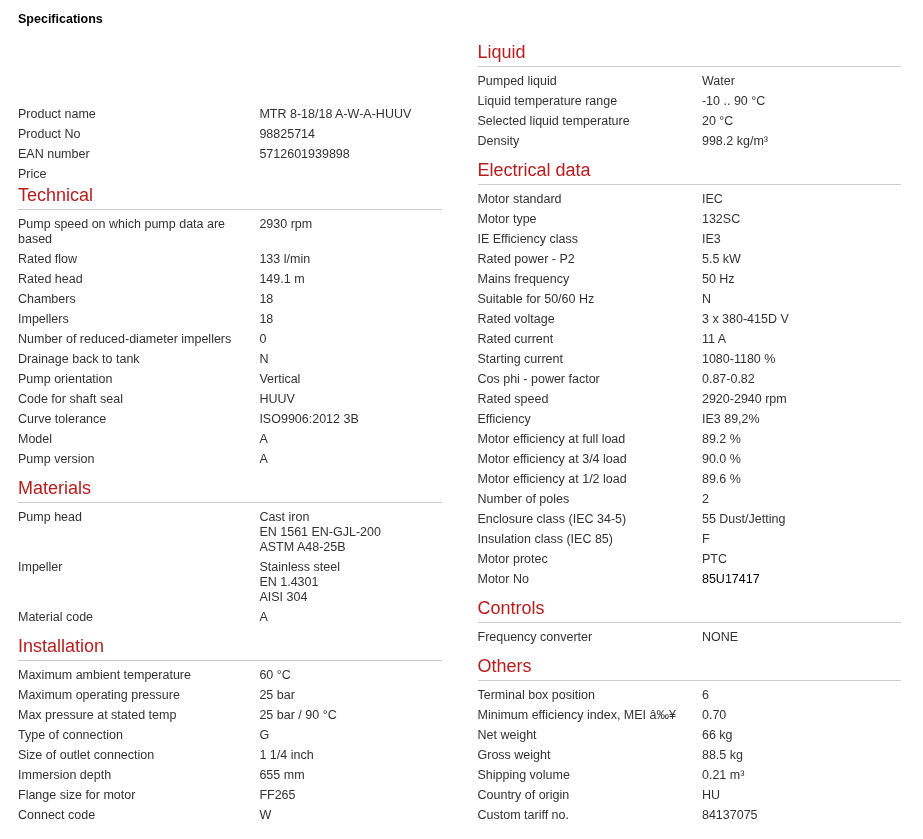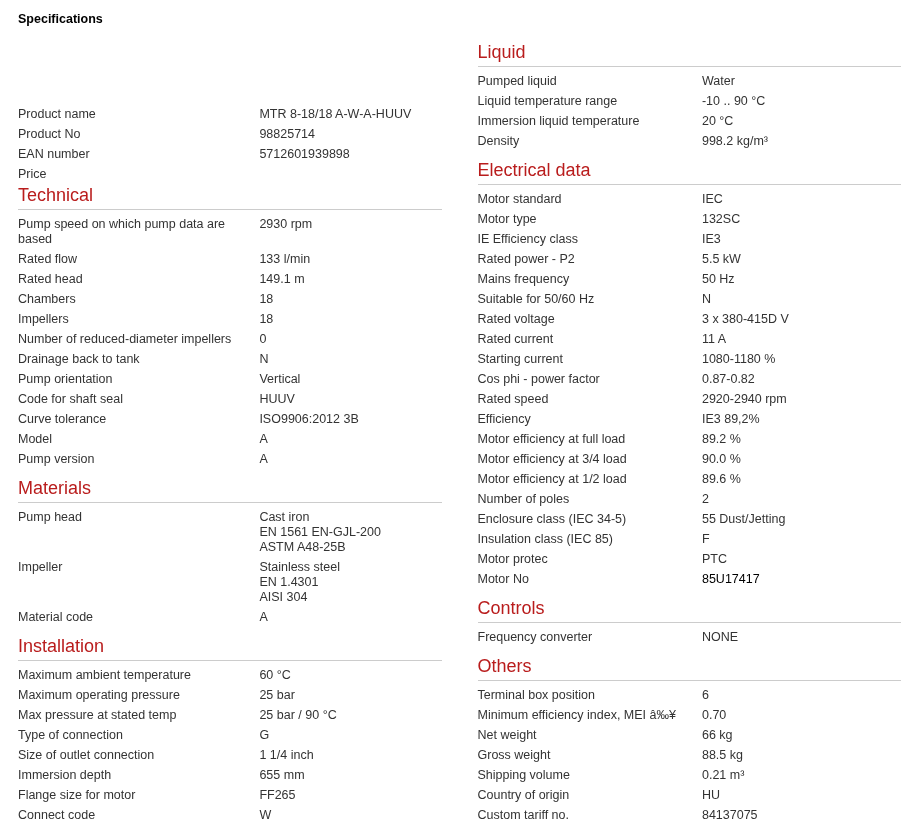--- a/index.html
+++ b/index.html
@@ -251,21 +251,21 @@
               <tbody>
                 <tr>
                   <td class="label">Pumped liquid</td>
                   <td class="value">Water</td>
                 </tr>
                 <tr>
                   <td class="label">Liquid temperature range</td>
                   <td class="value">-10 .. 90 °C</td>
                 </tr>
                 <tr>
-                  <td class="label">Immersion liquid temperature</td>
+                  <td class="label">Selected liquid temperature</td>
                   <td class="value">20 °C</td>
                 </tr>
                 <tr>
                   <td class="label">Density</td>
                   <td class="value">998.2 kg/m³</td>
                 </tr>
               </tbody>
             </table>
           </div>
           <div class="section">

